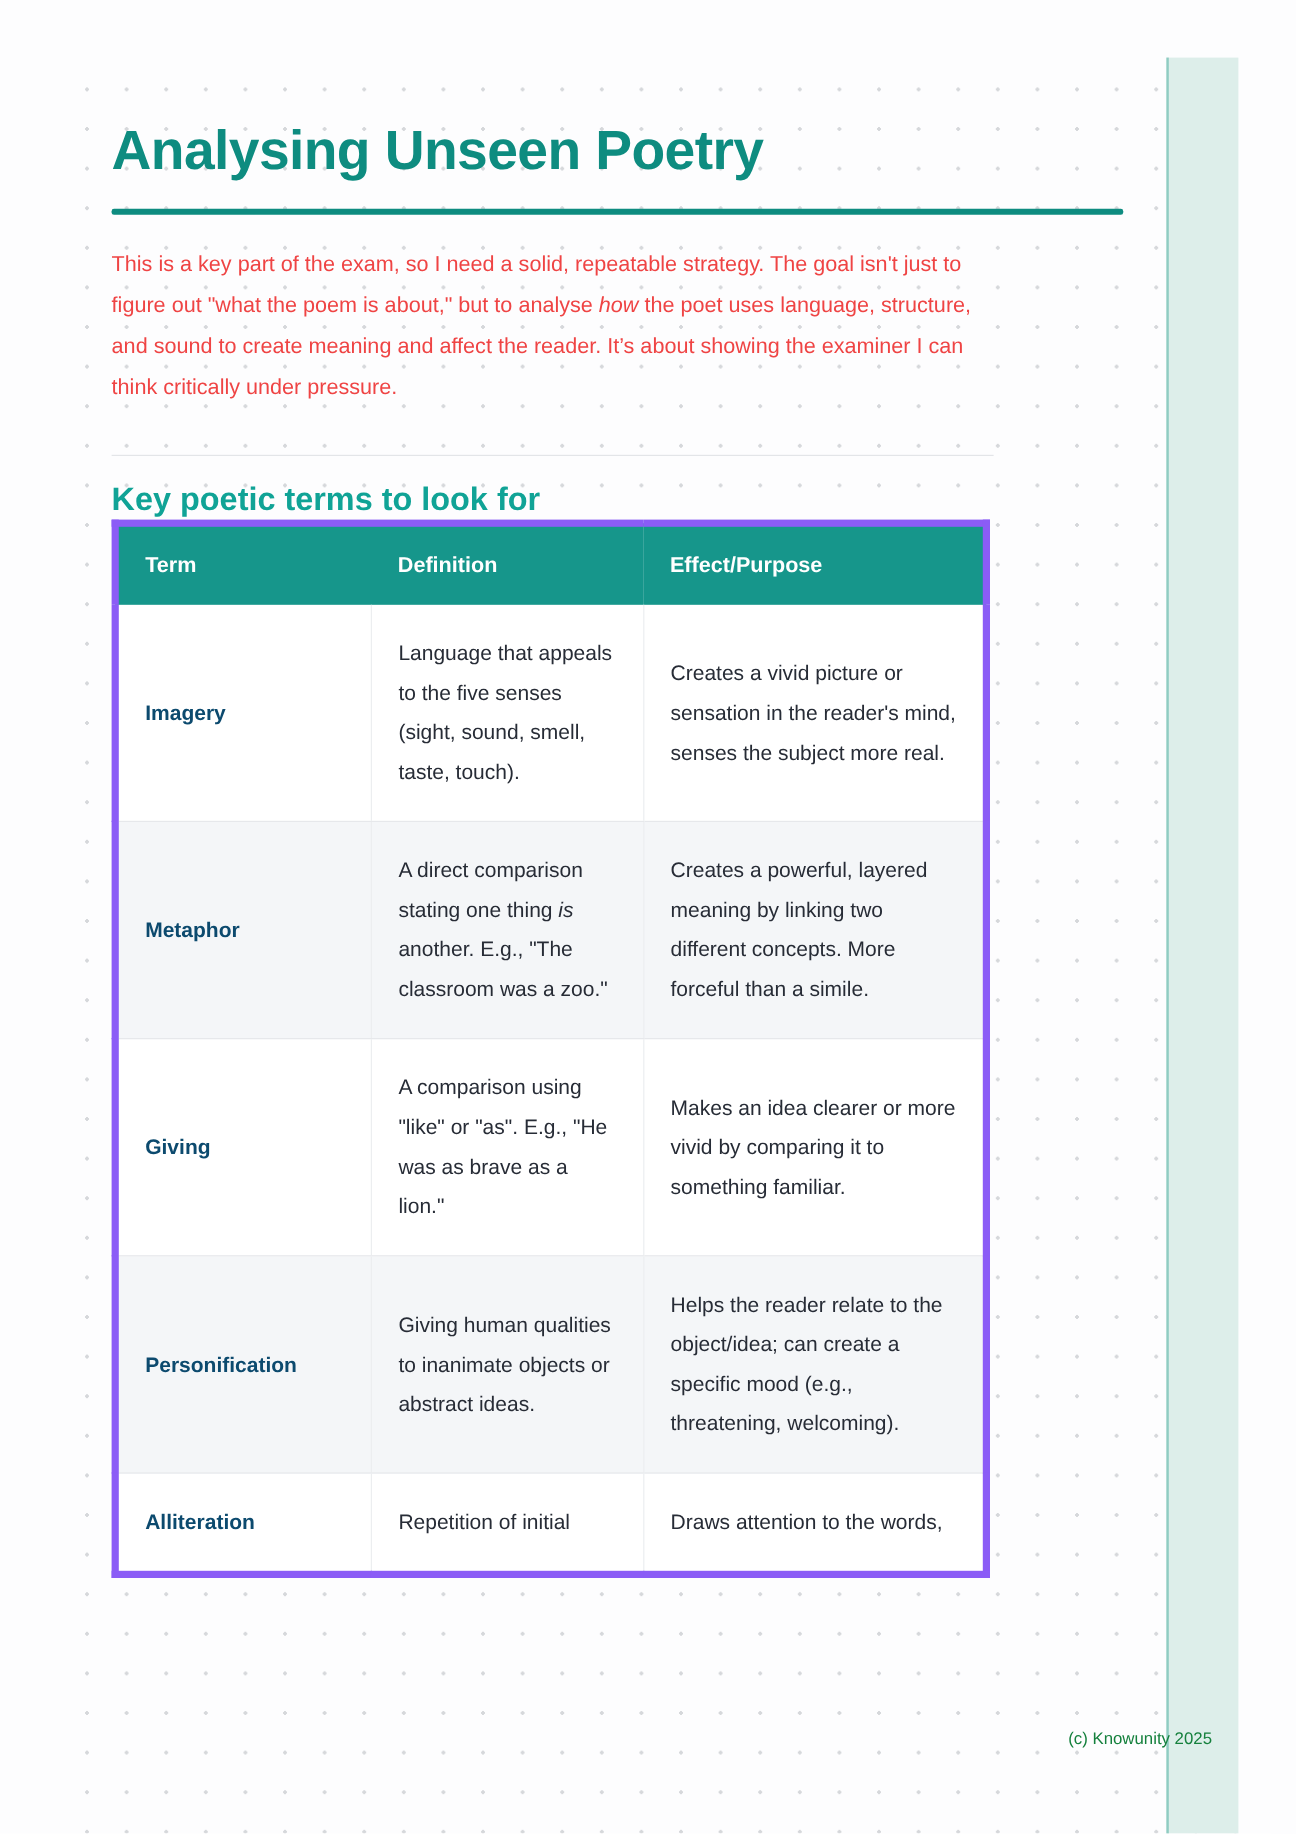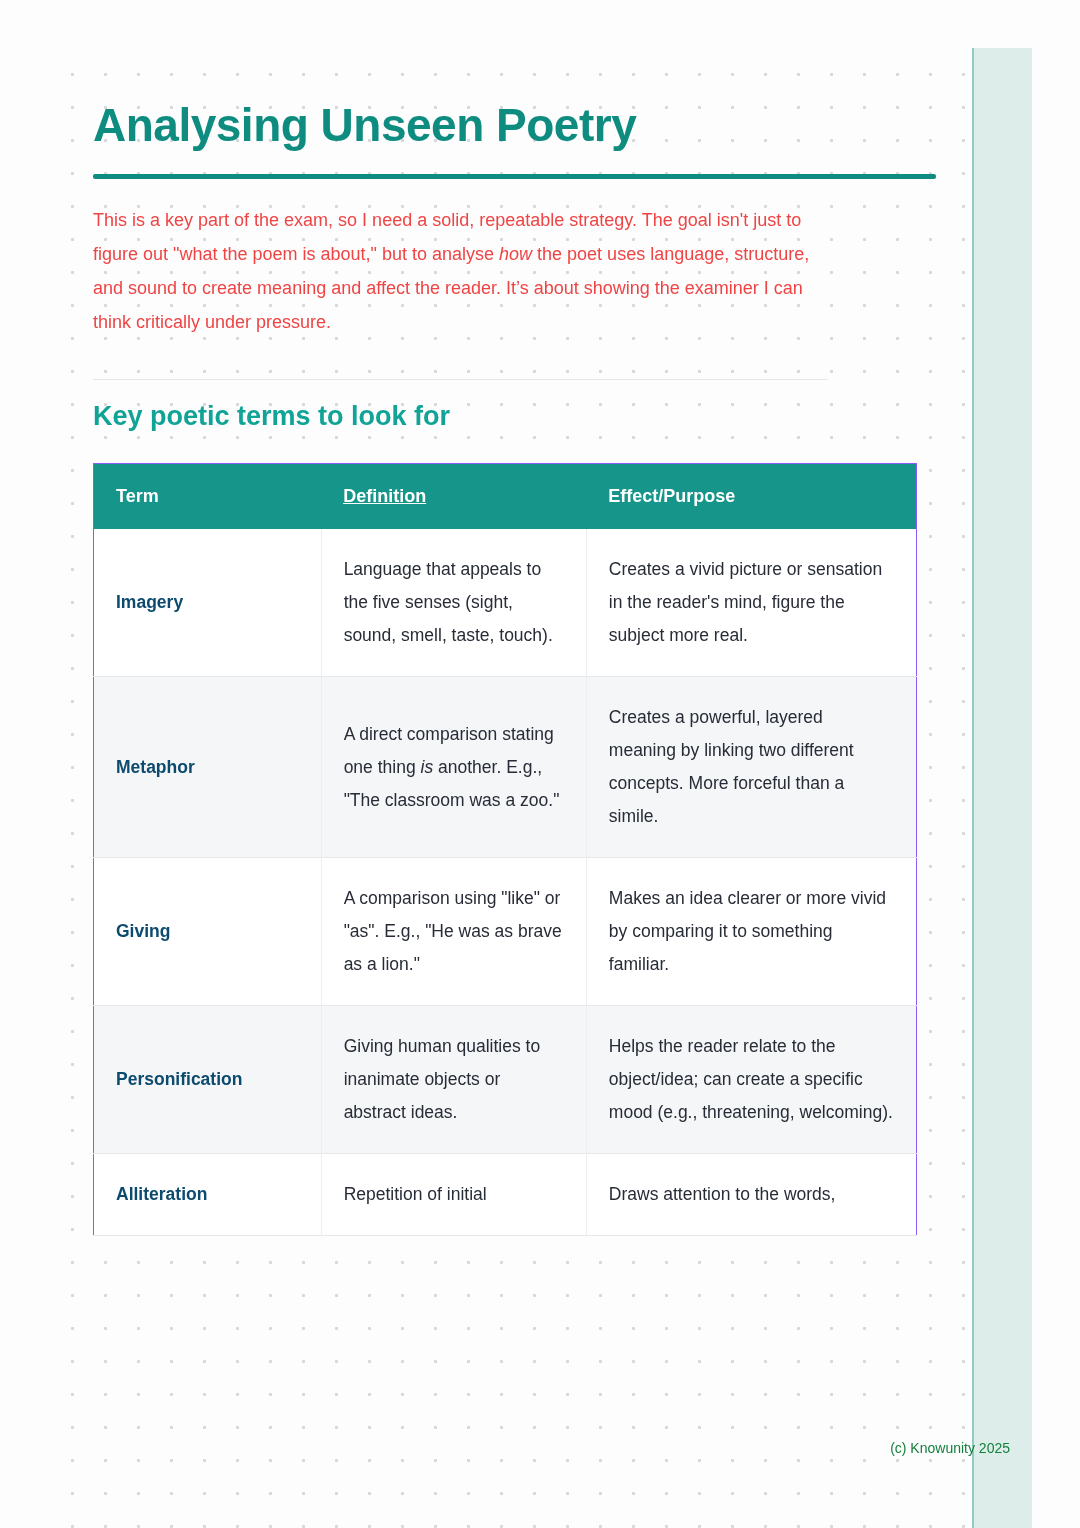--- a/index.html
+++ b/index.html
@@ -76,36 +76,35 @@
     width: 735px;
   }
   h2.section-heading {
     margin: 19px 0 0 0;
     font-size: 27px;
     line-height: 34px;
     font-weight: 700;
     color: #10a396;
   }
   table.terms {
-    margin-top: 30px;
     border-collapse: collapse;
-    width: 824px;
+    width: 732px;
     background: #ffffff;
-    border: 1px solid #8b5cf6;
+    border: 6px solid #8b5cf6;
   }
   table.terms th {
     background: #16968b;
     color: #ffffff;
     font-size: 18px;
     font-weight: 700;
     text-align: left;
     padding: 22px 22px;
   }
   table.terms th.col-term { width: 190px; }
-  table.terms th.col-def { width: 237px; text-decoration: underline; }
+  table.terms th.col-def { width: 237px; }
   table.terms th.col-effect { width: 305px; }
   table.terms td {
     font-size: 17.5px;
     line-height: 33px;
     padding: 24px 22px;
     vertical-align: middle;
     border-bottom: 1px solid #e6e8eb;
   }
   table.terms td + td { border-left: 1px solid #eceef0; }
   table.terms tbody tr:nth-child(even) { background: #f4f6f8; }
@@ -143,21 +142,21 @@
         <tr>
           <th class="col-term">Term</th>
           <th class="col-def">Definition</th>
           <th class="col-effect">Effect/Purpose</th>
         </tr>
       </thead>
       <tbody>
         <tr>
           <td class="term-cell">Imagery</td>
           <td><span>Language that appeals to the five senses (sight, sound, smell, taste, touch).</span><em></em><span></span></td>
-          <td>Creates a vivid picture or sensation in the reader's mind, figure the subject more real.</td>
+          <td>Creates a vivid picture or sensation in the reader's mind, senses the subject more real.</td>
         </tr>
         <tr>
           <td class="term-cell">Metaphor</td>
           <td><span>A direct comparison stating one thing </span><em>is</em><span> another. E.g., "The classroom was a zoo."</span></td>
           <td>Creates a powerful, layered meaning by linking two different concepts. More forceful than a simile.</td>
         </tr>
         <tr>
           <td class="term-cell">Giving</td>
           <td><span>A comparison using "like" or "as". E.g., "He was as brave as a lion."</span><em></em><span></span></td>
           <td>Makes an idea clearer or more vivid by comparing it to something familiar.</td>

